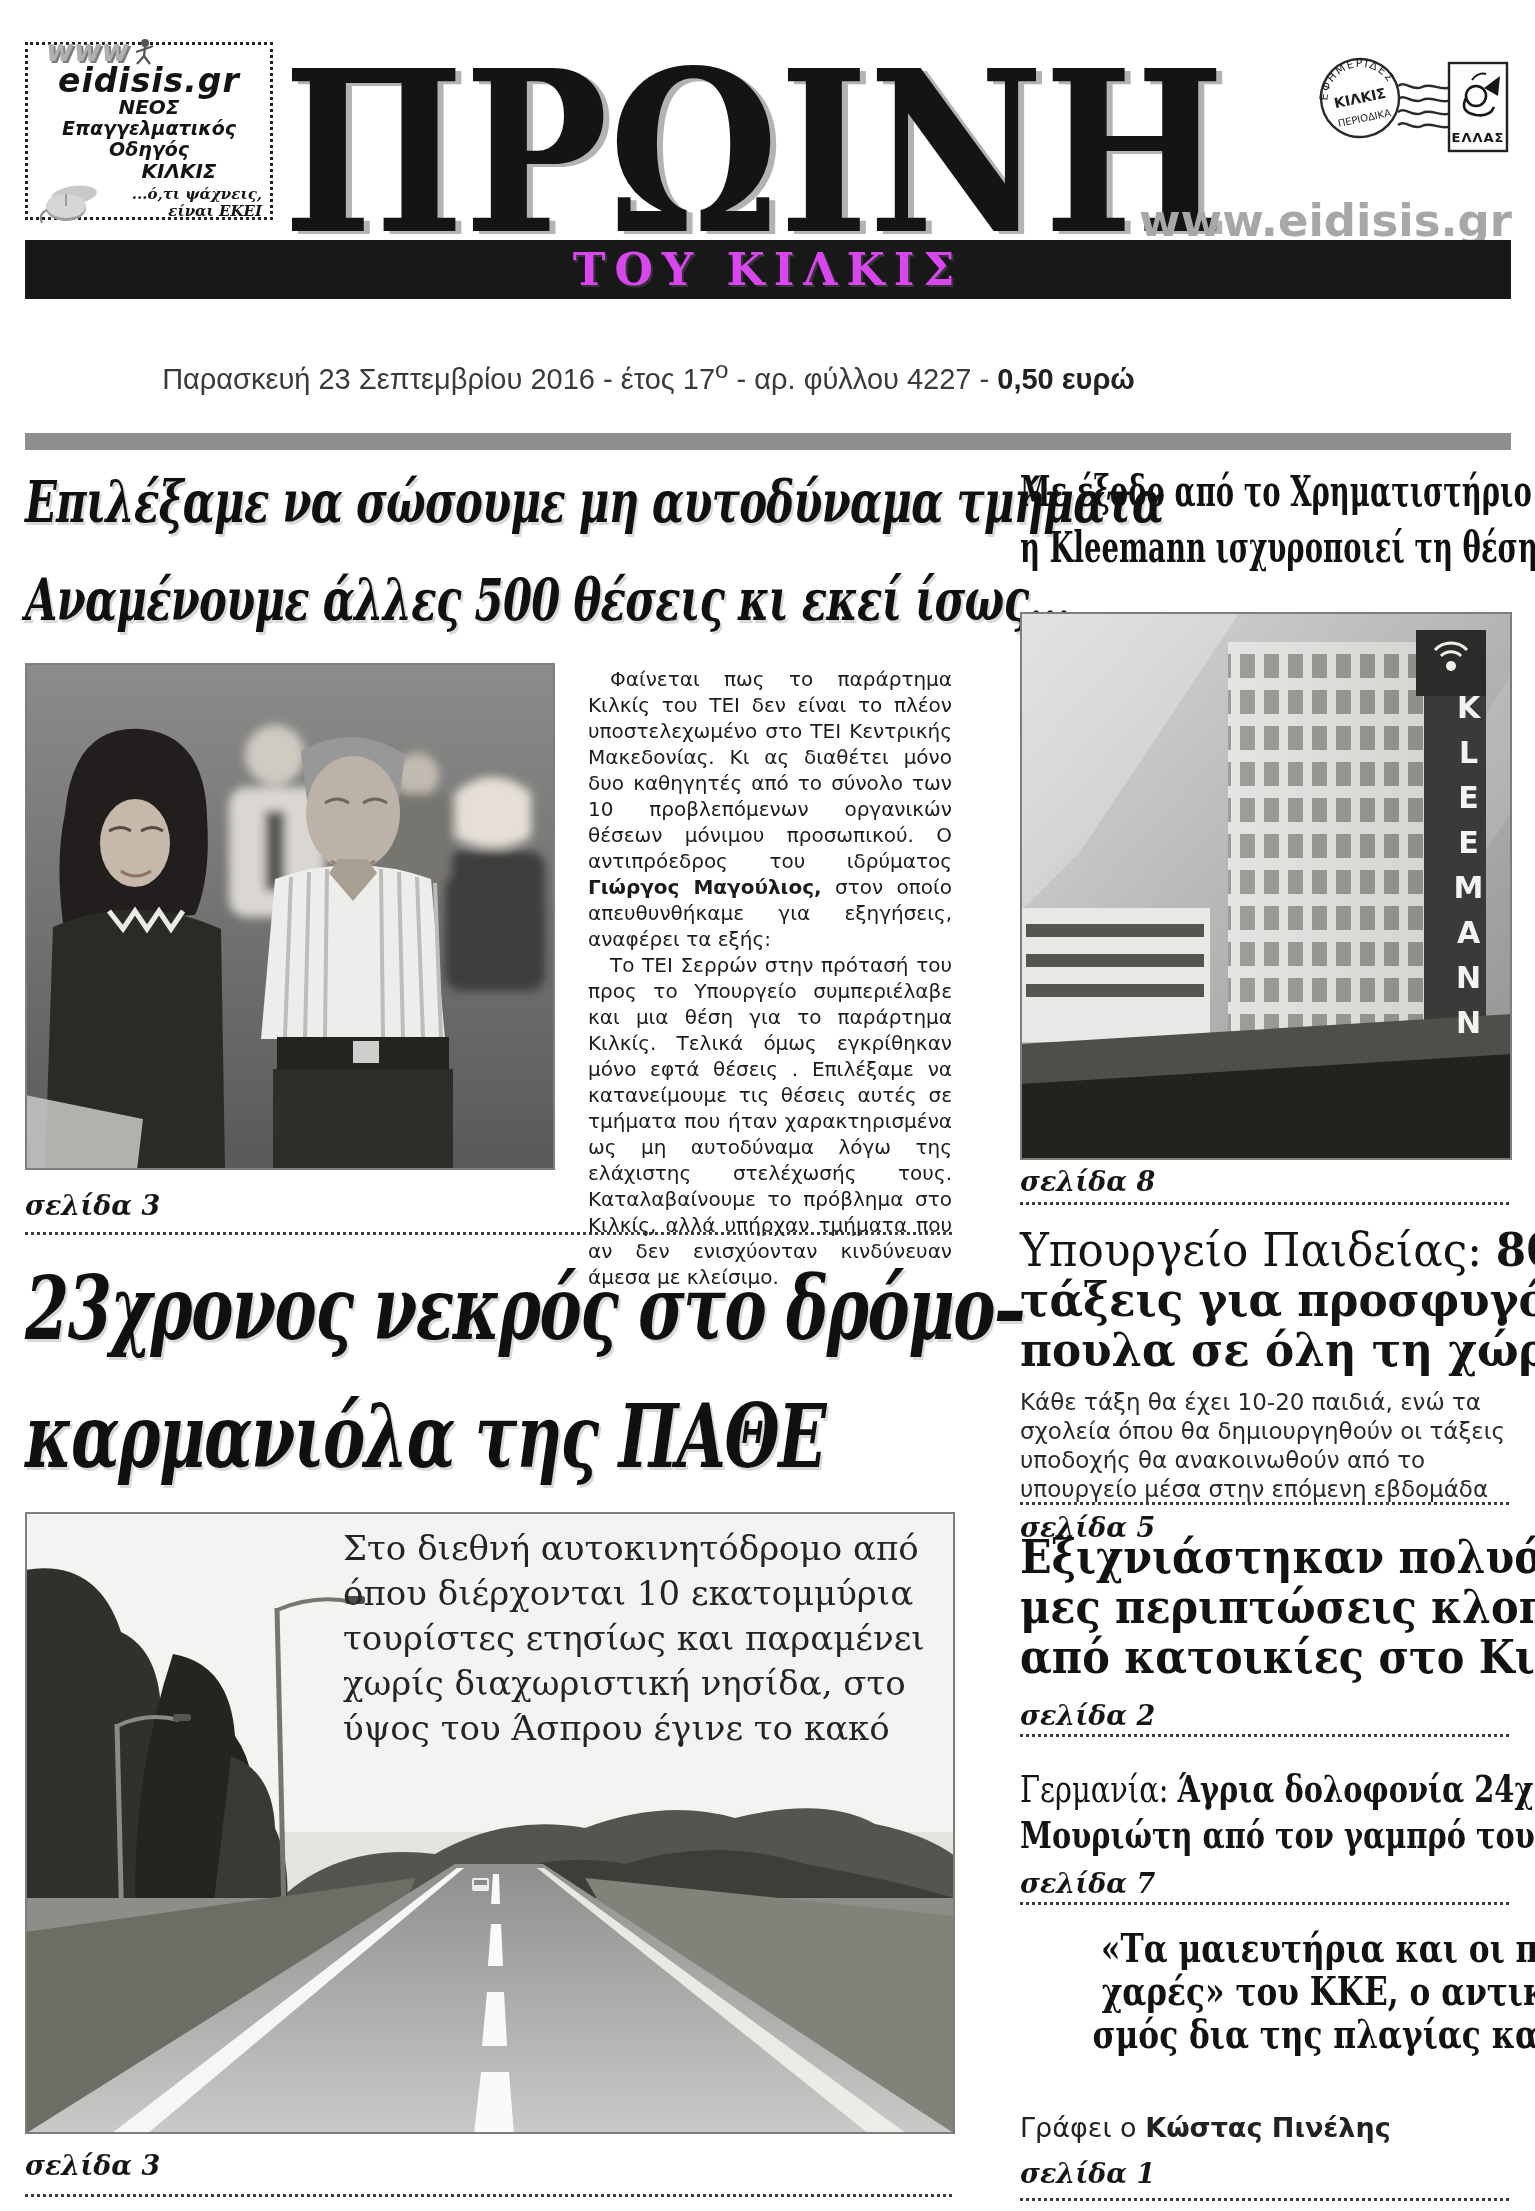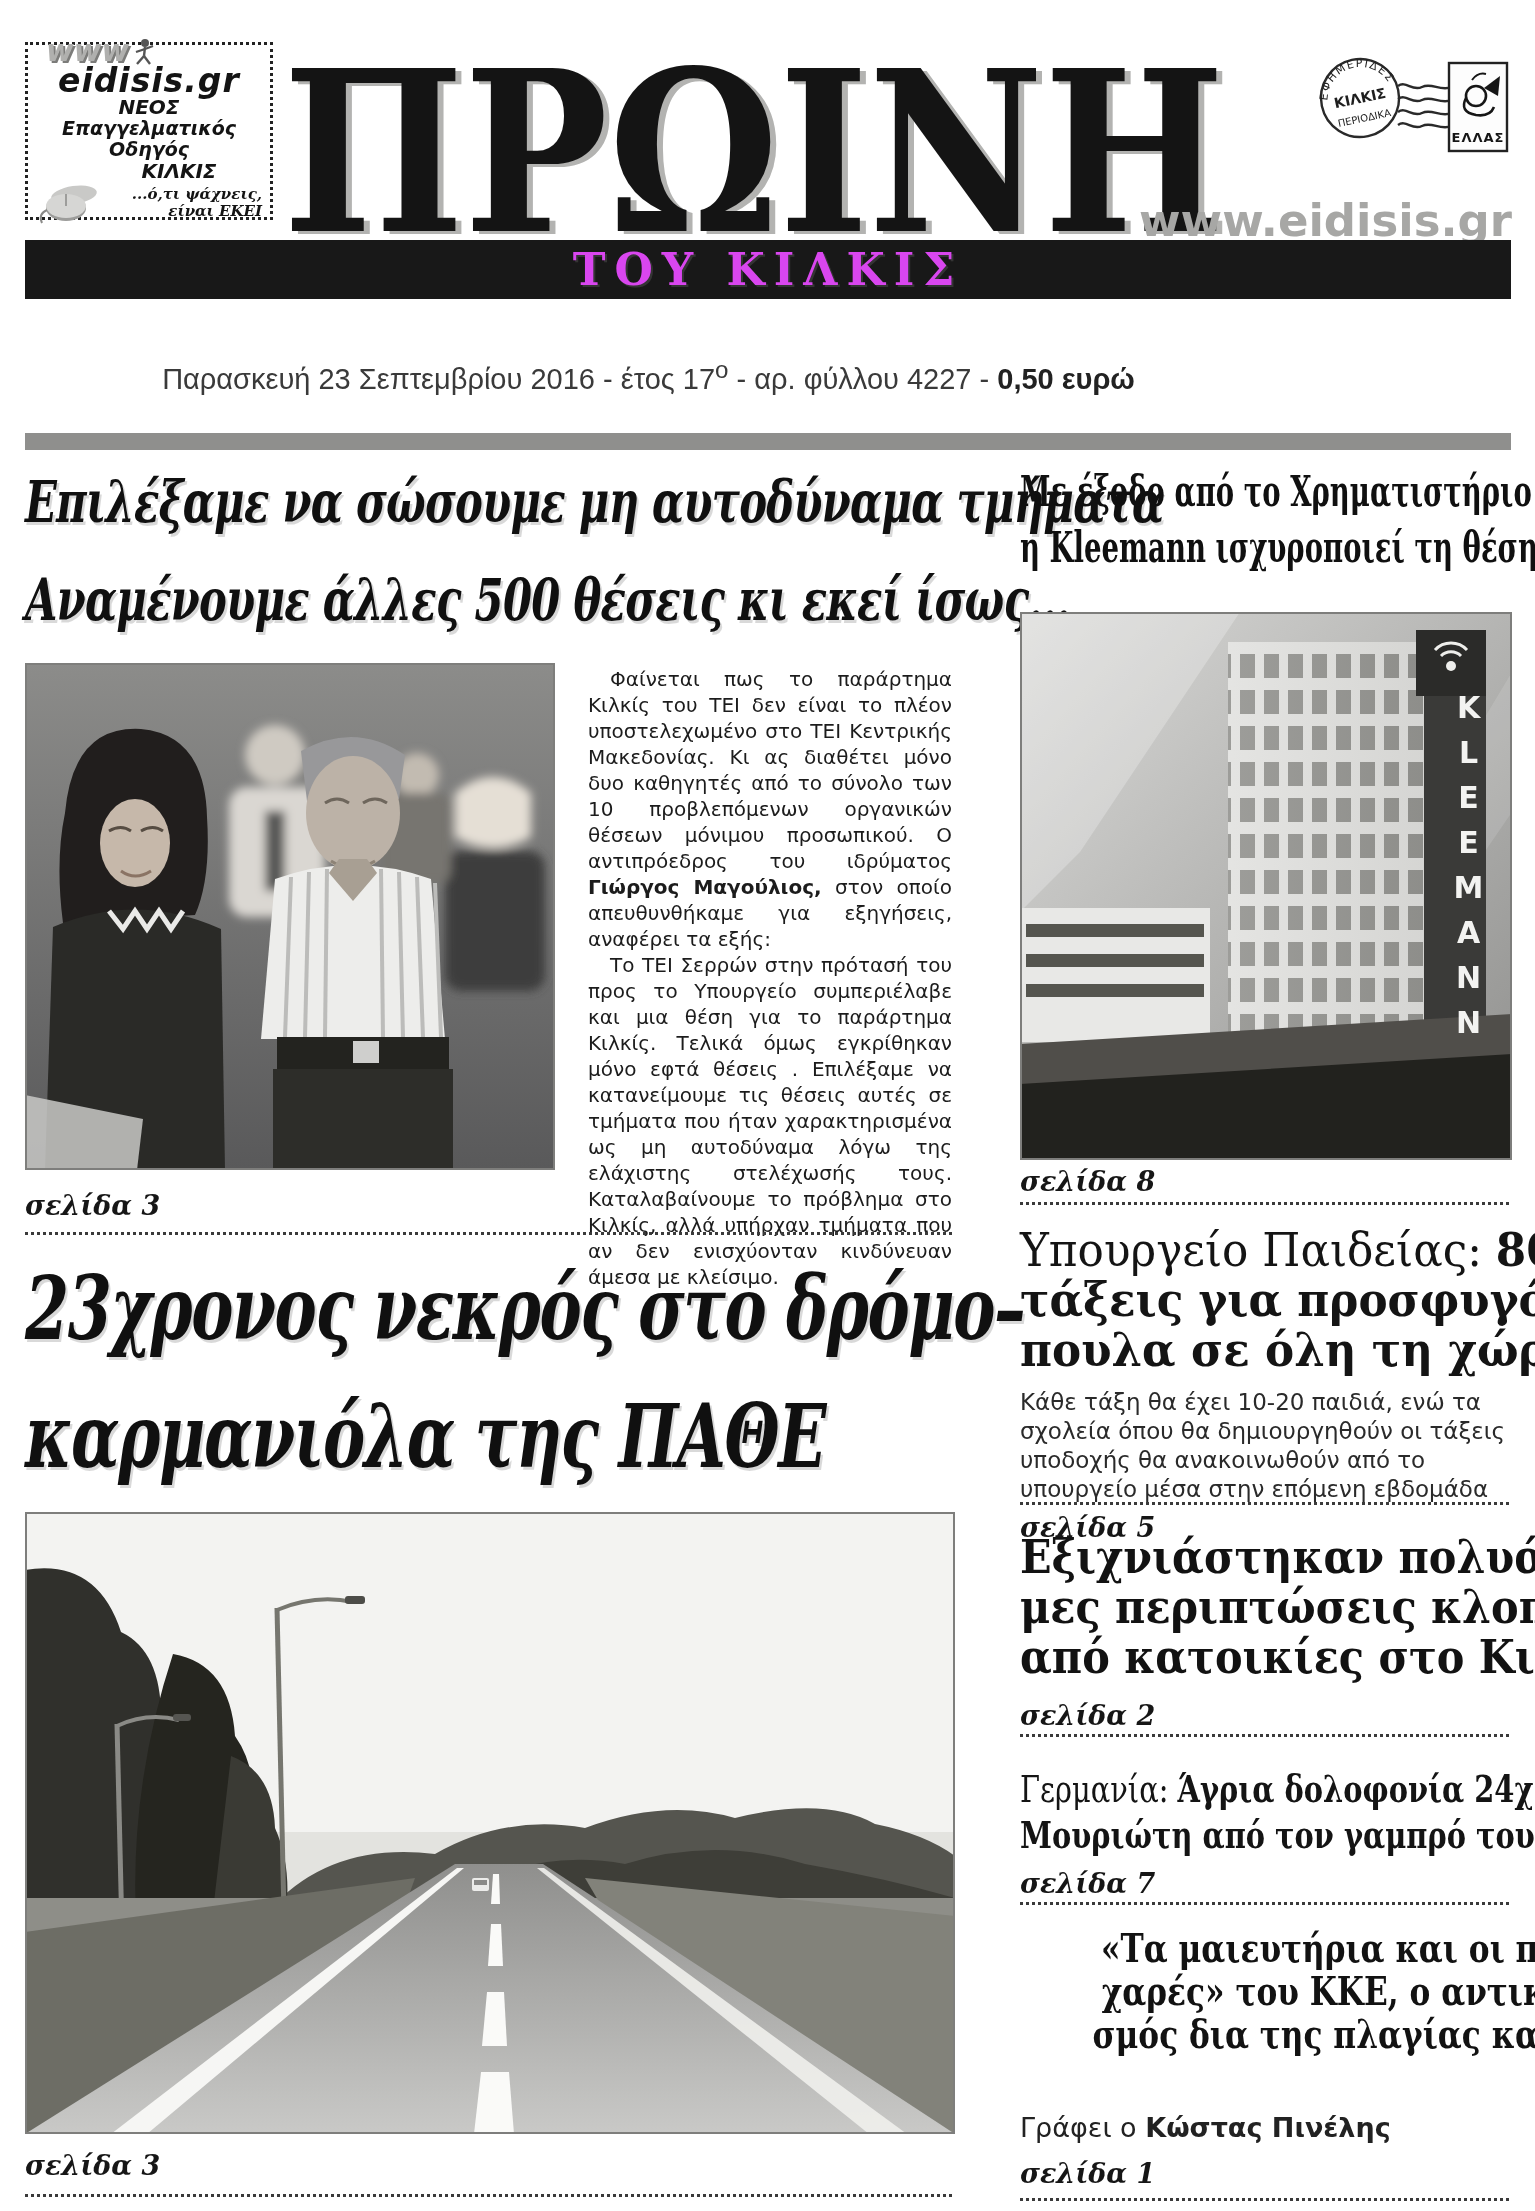--- a/index.html
+++ b/index.html
@@ -268,20 +268,21 @@
       <polygon points="432,356 439,356 122,622 86,622" fill="#f6f6f4"></polygon>
       <polygon points="512,356 519,356 882,622 844,622" fill="#efefec" opacity=".9"></polygon>
       <polygon points="468,362 474,362 475,392 466,392" fill="#fafaf8"></polygon>
       <polygon points="466,412 476,412 478,454 463,454" fill="#fafaf8"></polygon>
       <polygon points="462,480 479,480 482,534 457,534" fill="#fafaf8"></polygon>
       <polygon points="456,560 484,560 489,622 449,622" fill="#fafaf8"></polygon>
       <rect x="447" y="366" width="17" height="13" rx="2" fill="#ececea"></rect>
       <rect x="449" y="368" width="13" height="5" fill="#8a8a88"></rect>
       <rect x="1" y="1" width="928" height="620" fill="none" stroke="#7e7e7c" stroke-width="2"></rect>
     </svg>
+    <div class="road-caption">Στο  διεθνή αυτοκινητόδρομο από όπου διέρχονται 10 εκατομμύρια τουρίστες ετησίως και παραμένει χωρίς διαχωριστική νησίδα, στο ύψος του Άσπρου έγινε το κακό</div>
   </div>
 
   <div class="abs pageref" style="left:25px;top:2150px;">σελίδα 3</div>
   <div class="abs dotrule" style="left:25px;top:2194px;width:930px;"></div>
 
   <div class="abs r-head" style="left:1020px;top:466px;">
     <span>Με έξοδο από το Χρηματιστήριο</span>
   </div>
   <div class="abs r-head" style="left:1020px;top:522px;">
     <span>η Kleemann ισχυροποιεί τη θέση της</span>

